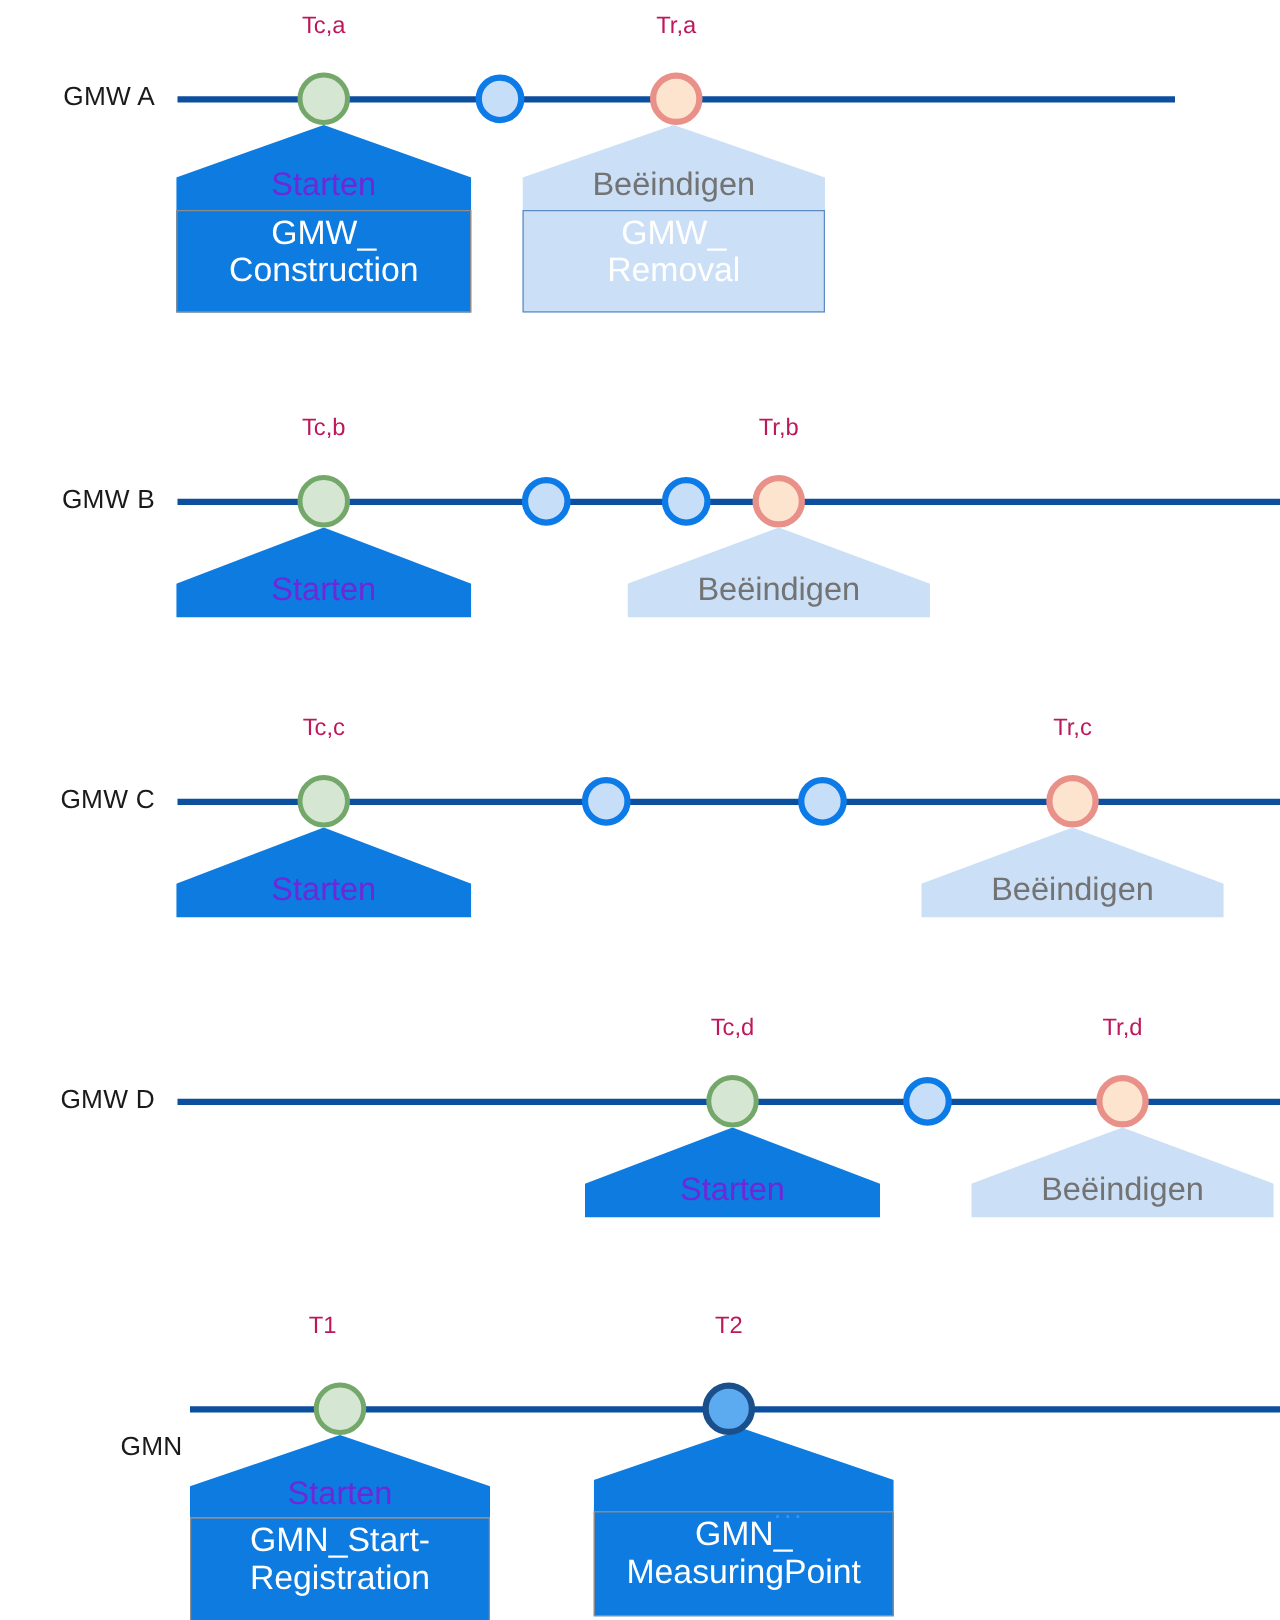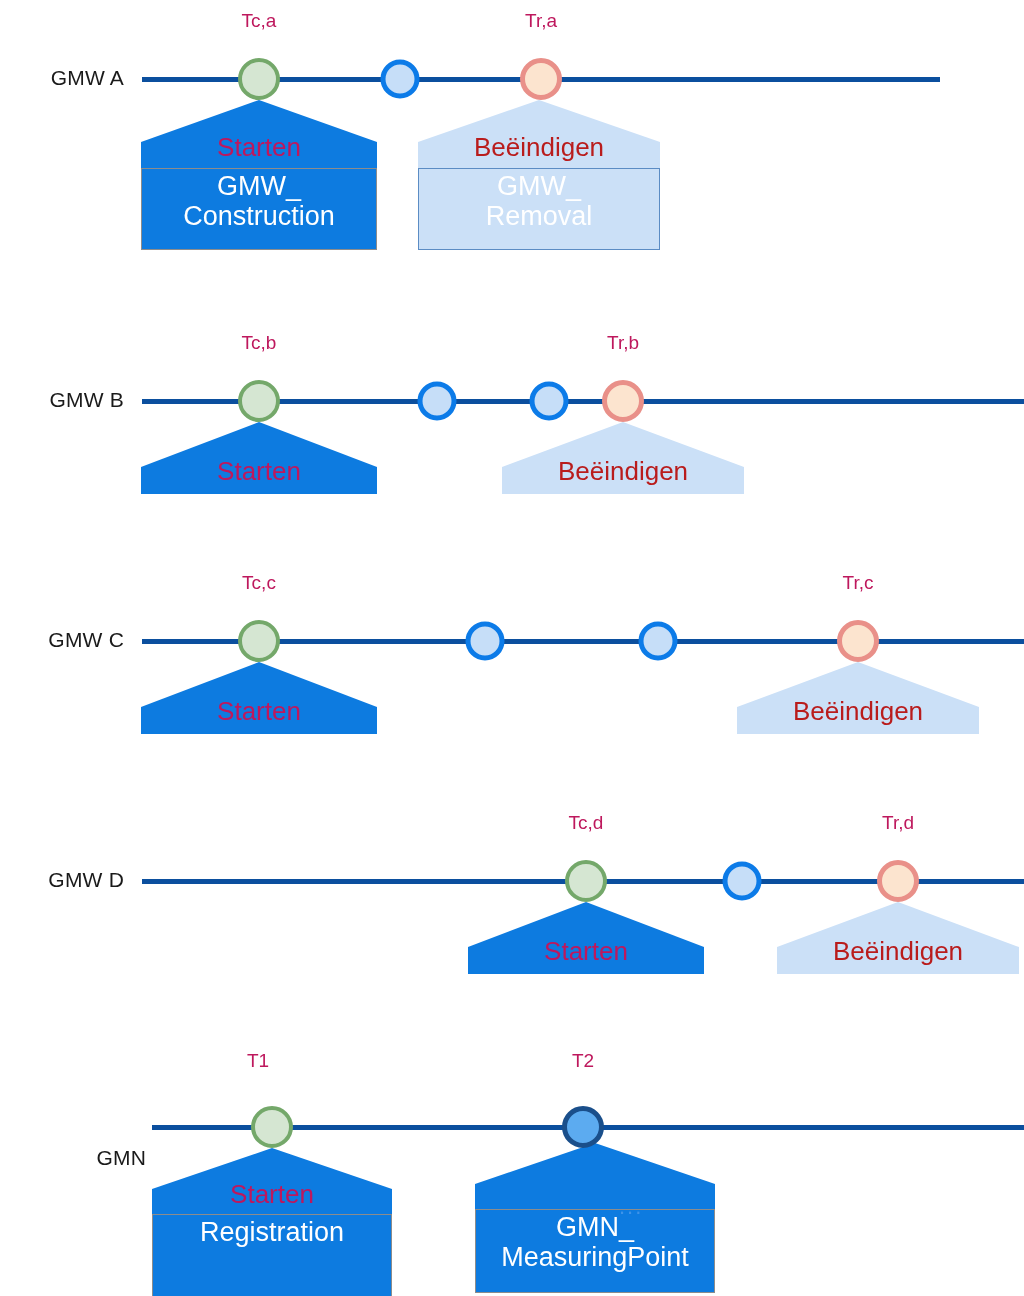--- a/index.html
+++ b/index.html
@@ -81,21 +81,21 @@
   .callout .roof svg {
     display: block;
     width: 100%;
     height: 100%;
   }
   .callout .roof-text {
     position: absolute;
     left: 0;
     width: 100%;
     text-align: center;
-    color: #be185d;
+    color: #6d28d9;
     font-size: 26px;
     line-height: 1.05;
     pointer-events: none;
   }
   .callout .roof-ellipsis {
     position: absolute;
     color: #3E93E8;
     font-size: 22px;
     line-height: 1;
     letter-spacing: 2px;
@@ -109,21 +109,21 @@
     text-align: center;
     padding-top: 2px;
     word-break: keep-all;
   }
   
   .solid .roof svg polygon { fill: #0D7BE0; }
   .solid .body-box { background: #0D7BE0; border-color: #8C8C8C; }
   
   .pale .roof svg polygon { fill: #CBE0F7; }
   .pale .body-box { background: #CBE0F7; border-color: #5B8CC4; }
-  .pale .roof-text { color: #b91c1c; }
+  .pale .roof-text { color: #737373; }
   .pale .body-box { color: #ffffff; }
 </style>
 </head>
 <body>
 
 <div id="diagram">
     <div class="row" style="top: 0px; height: 1296px;">
       <div class="row-label" style="left: 0px; width: 124px; top: 66px;">GMW A</div>
       <div class="axis" style="left: 142px; width: 798px; top: 77px; background: rgb(11, 79, 158);"></div>
       <div class="callout solid" style="left: 259px; top: 100px; width: 236px;">
@@ -237,20 +237,21 @@
       <div class="row-label" style="left: 12px; width: 134px; top: 1114px; margin-top: 32px;">GMN</div>
       <div class="axis" style="left: 152px; width: 872px; top: 1125px; background: rgb(11, 79, 158);"></div>
       <div class="callout solid" style="left: 272px; top: 1148px; width: 240px;">
         <div class="roof" style="height: 66px;">
           <svg viewBox="0 0 240 66" preserveAspectRatio="none">
             <polygon points="120,0 240,41 240,66 0,66 0,41"></polygon>
           </svg>
           <div class="roof-text" style="top: 33px;">Starten</div>
         </div>
         <div class="body-box" style="height: 84px;">
+          <div>GMN_Start-</div>
           <div>Registration</div>
         </div>
       </div>
       <div class="callout solid" style="left: 595px; top: 1143px; width: 240px;">
         <div class="roof" style="height: 66px;">
           <svg viewBox="0 0 240 66" preserveAspectRatio="none">
             <polygon points="120,0 240,41 240,66 0,66 0,41"></polygon>
           </svg>
           <div class="roof-ellipsis" style="left: 144px; top: 53px;">...</div>
         </div>

